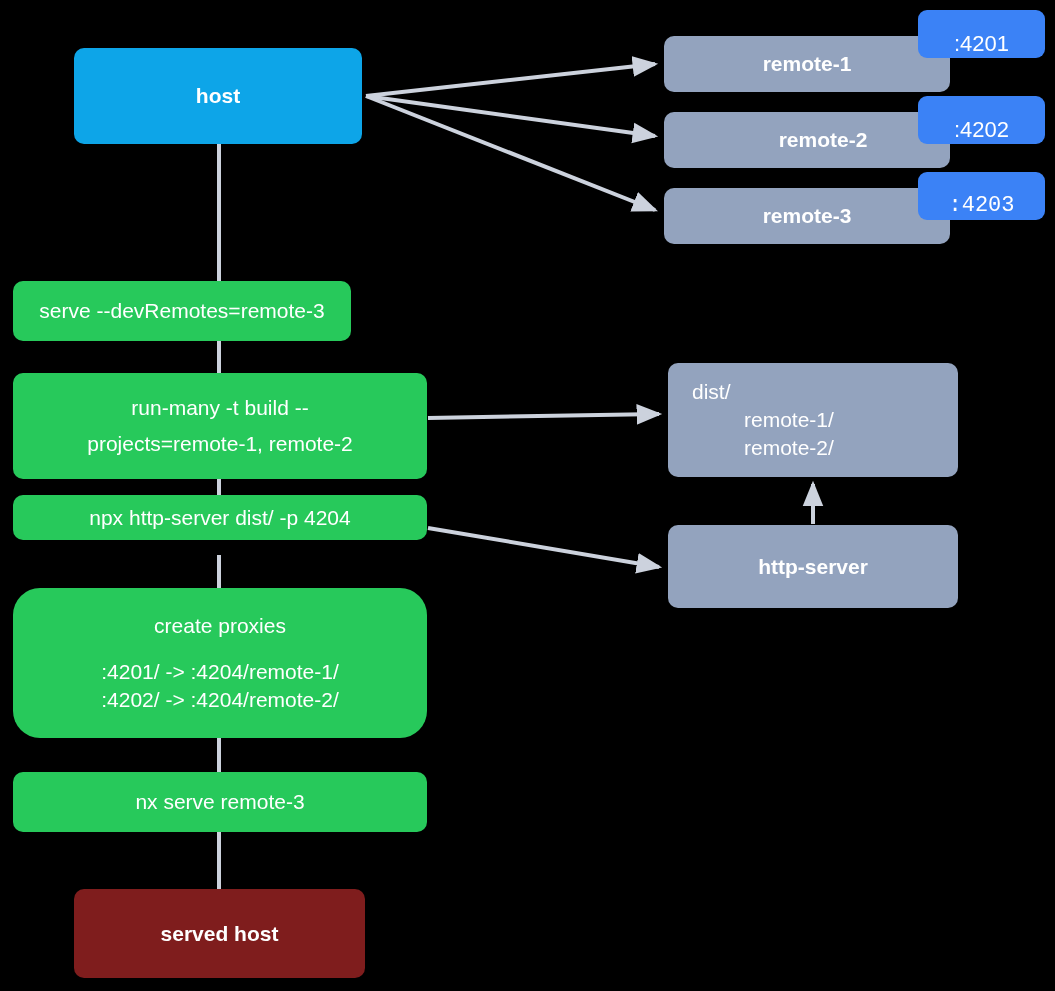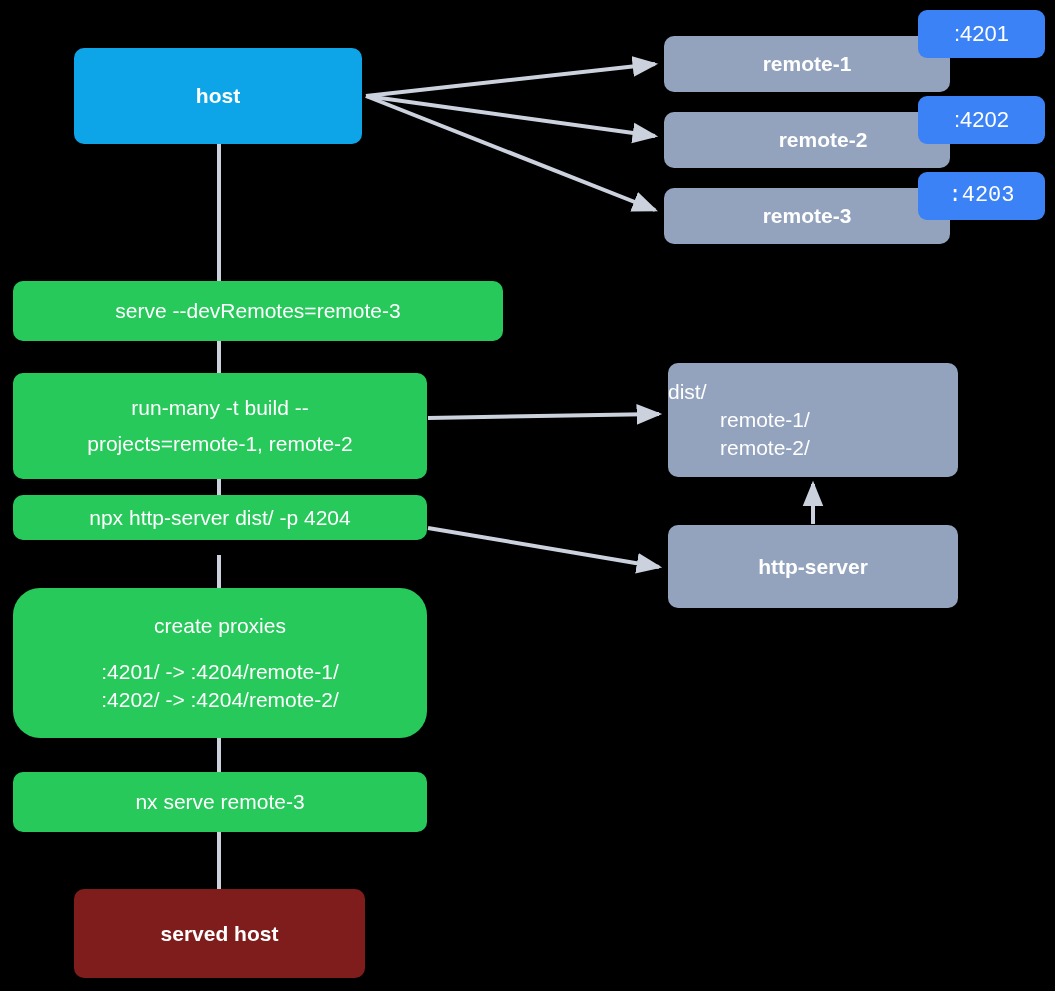--- a/index.html
+++ b/index.html
@@ -42,31 +42,33 @@
     background: #93a3be;
     font-weight: bold;
     font-size: 21px;
   }
   .node.gray-left {
     background: #93a3be;
     font-weight: normal;
     font-size: 21px;
     align-items: flex-start;
     text-align: left;
+    padding-left: 24px;
   }
   .node.green {
     background: #27c95b;
     font-weight: normal;
     font-size: 21px;
   }
   .node.badge {
     background: #3b82f6;
     font-weight: normal;
     font-size: 22px;
     border-radius: 9px;
+    justify-content: flex-end;
   }
   .node .line {
     display: block;
   }
   .node .line.indent {
     padding-left: 52px;
   }
   .node .spacer {
     display: block;
     height: 18px;
@@ -127,21 +129,21 @@
   <div class="node badge" style="left:918px; top:10px; width:127px; height:48px;">
     <span>:4201</span>
   </div>
   <div class="node badge" style="left:918px; top:96px; width:127px; height:48px;">
     <span>:4202</span>
   </div>
   <div class="node badge" style="left:918px; top:172px; width:127px; height:48px;font-family:Liberation Mono, monospace;">
     <span>:4203</span>
   </div>
 
-  <div class="node green" style="left:13px; top:281px; width:490px; height:60px;">
+  <div class="node green" style="left:13px; top:281px; width:338px; height:60px;">
     <span>serve --devRemotes=remote-3</span>
   </div>
 
   <div class="node green" style="left:13px; top:373px; width:414px; height:106px;gap:8px;">
     <span class="line">run-many -t build --</span>
     <span class="line">projects=remote-1, remote-2</span>
   </div>
 
   <div class="node green" style="left:13px; top:495px; width:414px; height:45px;">
     <span>npx http-server dist/ -p 4204</span>

